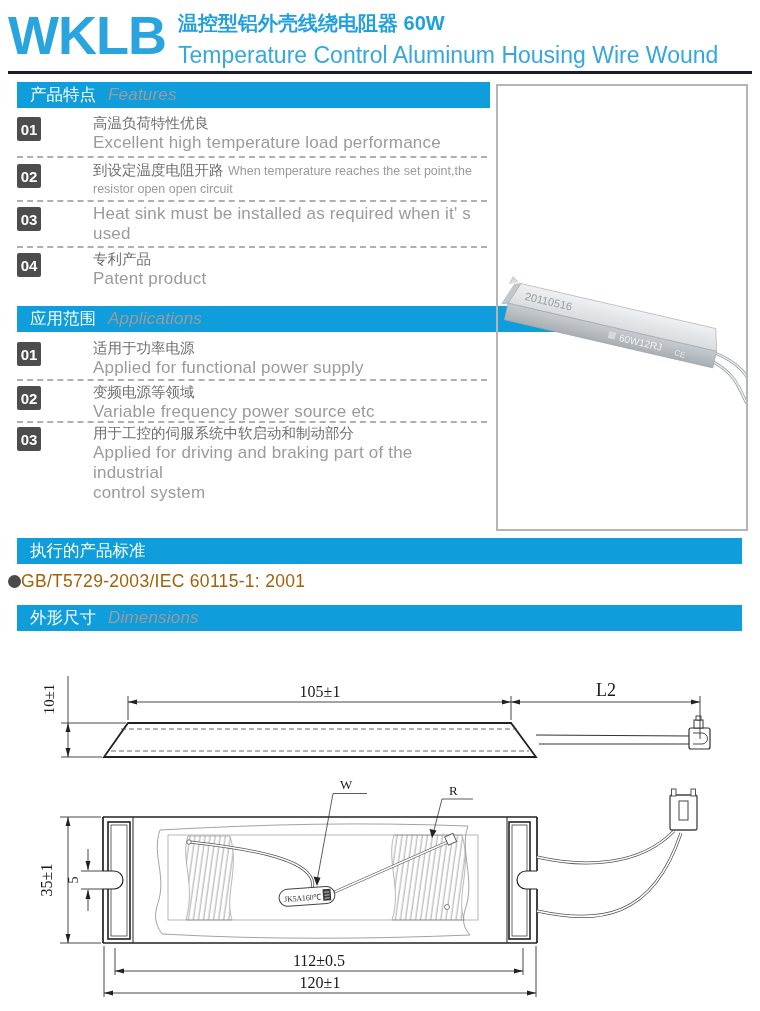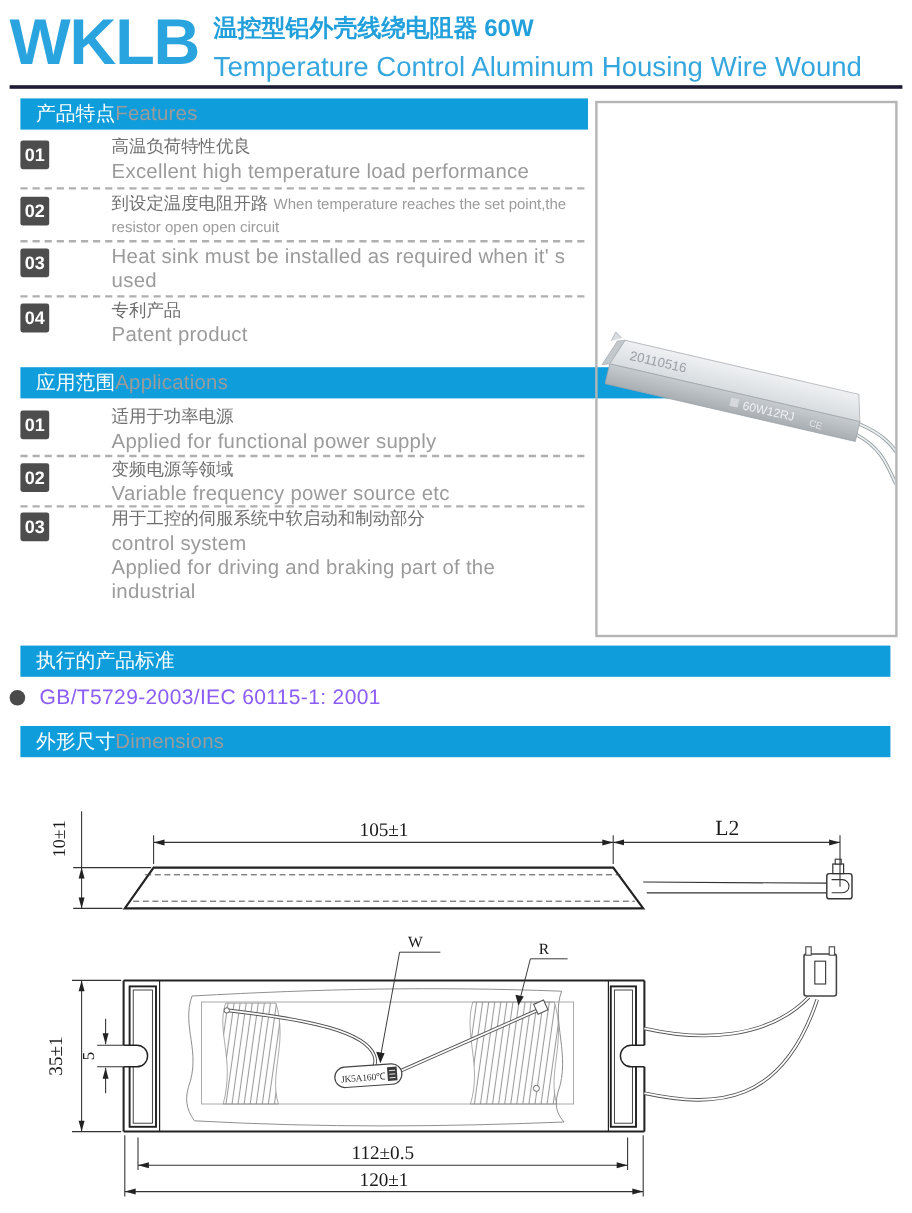--- a/index.html
+++ b/index.html
@@ -7,38 +7,38 @@
        font-family:"Liberation Sans",sans-serif;}
   .abs{position:absolute;}
   
   .brand{left:8px;top:4px;font-size:54px;font-weight:bold;color:#2aa4de;letter-spacing:-1px;}
   .title-zh{left:178px;top:10px;font-size:20px;font-weight:bold;color:#21a0dc;}
   .title-en{left:178px;top:42px;font-size:23px;color:#35a7de;}
   .head-rule{left:8px;top:71px;width:744px;height:3px;background:#1b1b34;}
   
   .banner{background:#0f9ddb;color:#fff;height:26px;display:flex;align-items:center;
           padding-left:13px;box-sizing:border-box;font-size:16.5px;}
-  .banner .en{margin-left:0;}
+  .banner .en{margin-left:12px;font-style:italic;}
   .b-feat{left:17px;top:82px;width:473px;}
   .b-app{left:17px;top:306px;width:567px;}
   .b-std{left:17px;top:538px;width:725px;}
   .b-dim{left:17px;top:605px;width:725px;}
   
   .row{left:17px;display:flex;align-items:flex-start;width:470px;gap:44px;}
   .num{width:24px;height:24px;background:#4d4d4d;color:#fff;font-size:15px;font-weight:bold;
        display:flex;align-items:center;justify-content:center;border-radius:2px;flex:0 0 24px;margin-top:3px;}
   .rtxt{margin-left:8px;}
   .zh{font-size:14.5px;color:#6e6e6e;line-height:19px;}
   .en{font-size:17px;color:#9b9b9b;line-height:20px;letter-spacing:.2px;}
   .ensm{font-size:12.5px;color:#9b9b9b;line-height:18px;}
   .dash{left:17px;width:470px;border-top:2px dashed #b0b0b0;height:0;}
   
   .std-row{left:8px;top:571px;display:flex;align-items:center;}
   .std-dot{width:13px;height:13px;border-radius:50%;background:#4a4a4a;}
-  .std-txt{margin-left:12px;font-size:17.5px;color:#8b5cf6;letter-spacing:.3px;}
+  .std-txt{font-size:17.5px;color:#a16207;letter-spacing:.3px;}
   
   .photo-box{left:496px;top:84px;width:252px;height:447px;border:2px solid #b5b5b5;box-sizing:border-box;}
   svg text{font-family:"Liberation Serif",serif;}
   .phtxt{font-family:"Liberation Sans",sans-serif;}
 </style>
 </head>
 <body>
 
 <div class="abs brand">WKLB</div>
 <div class="abs title-zh">温控型铝外壳线绕电阻器 60W</div>
@@ -105,22 +105,22 @@
     <div class="zh">变频电源等领域</div>
     <div class="en">Variable frequency power source etc</div>
   </div>
 </div>
 <div class="abs dash" style="top:421px"></div>
 
 <div class="abs row" style="top:424px">
   <div class="num">03</div>
   <div class="rtxt">
     <div class="zh">用于工控的伺服系统中软启动和制动部分</div>
+    <div class="en">Applied for driving and braking part of the industrial</div>
     <div class="en">control system</div>
-    <div class="en">Applied for driving and braking part of the industrial</div>
   </div>
 </div>
 
 <div class="abs photo-box">
   <svg width="248" height="443" viewBox="0 0 248 443">
     <defs>
       <linearGradient id="gTop" x1="0" y1="0" x2="0" y2="1">
         <stop offset="0" stop-color="#eff1f3"></stop>
           <stop offset="1" stop-color="#d8dcdf"></stop>
       </linearGradient>

